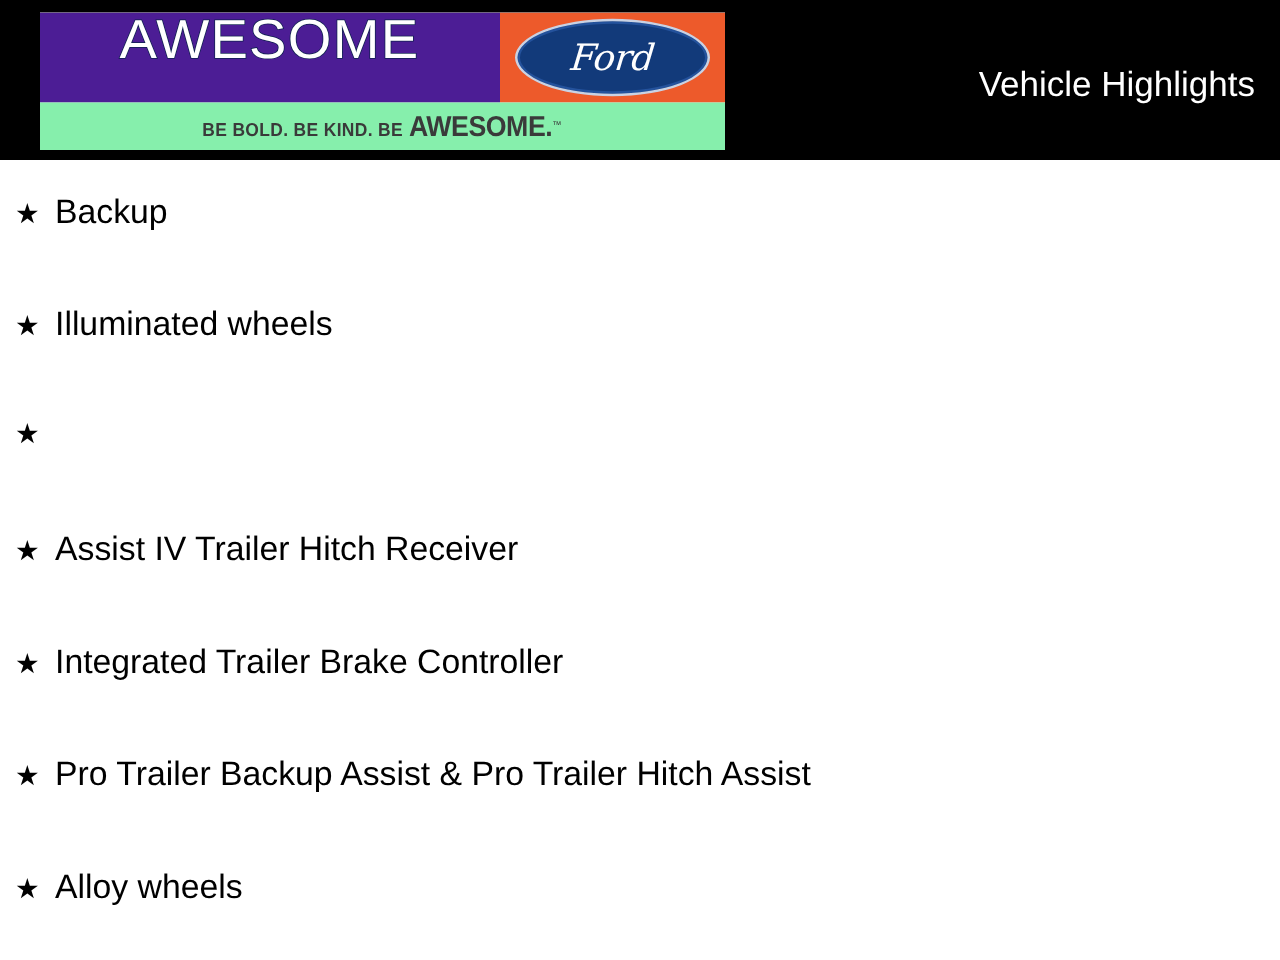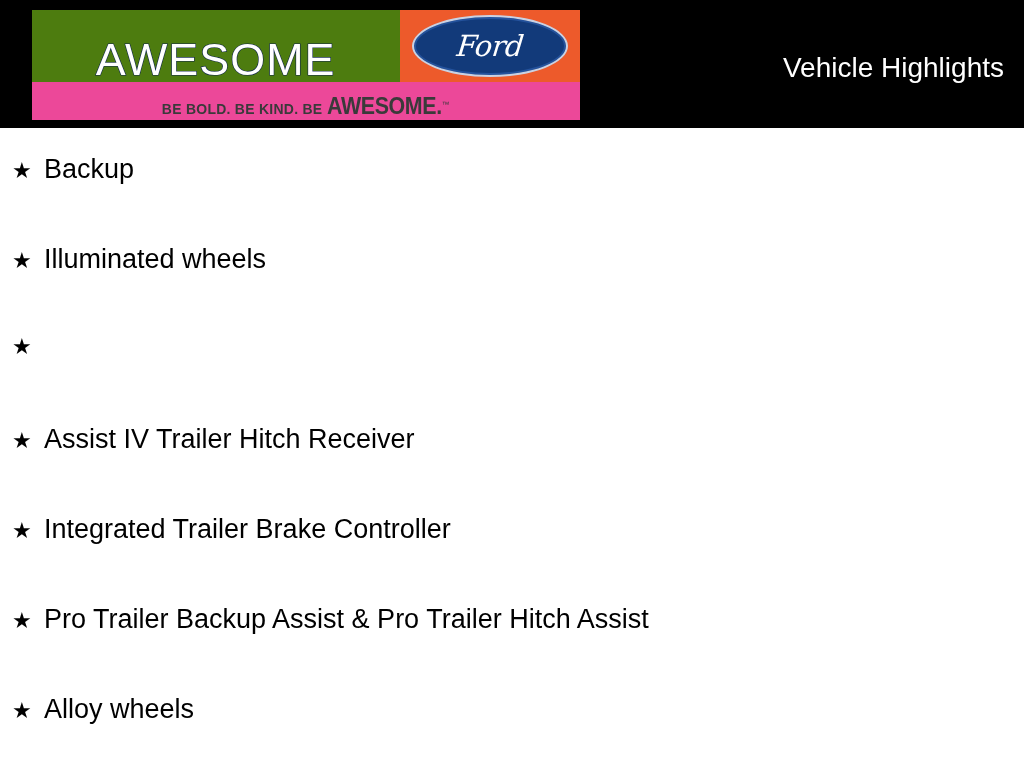--- a/index.html
+++ b/index.html
@@ -35,23 +35,23 @@
     flex-direction: column;
     overflow: hidden;
   }
   .logo-top {
     display: flex;
     height: 72px;
     width: 100%;
   }
   .logo-awesome {
     flex: 0 0 368px;
-    background: #4d7c0f;
-    display: flex;
-    align-items: flex-end;
+    background: #4c1d95;
+    display: flex;
+    align-items: flex-start;
     justify-content: center;
     overflow: hidden;
   }
   .logo-awesome-text {
     font-family: "Liberation Sans", sans-serif;
     font-size: 44px;
     letter-spacing: 1px;
     font-weight: 400;
     color: #ffffff;
     -webkit-text-stroke: 1.2px #0d224d;
@@ -82,23 +82,23 @@
     font-family: "DejaVu Serif", serif;
     font-style: italic;
     font-size: 29px;
     color: #ffffff;
     line-height: 1;
     letter-spacing: -0.5px;
     transform: skewX(-6deg);
   }
   .logo-bottom {
     flex: 1 1 auto;
-    background: #ec4899;
-    display: flex;
-    align-items: flex-end;
+    background: #86efac;
+    display: flex;
+    align-items: center;
     justify-content: center;
     position: relative;
   }
   .tagline {
     font-family: "Liberation Sans", sans-serif;
     font-size: 17px;
     color: #3a3a3a;
     letter-spacing: 0.3px;
     white-space: nowrap;
     transform: scaleX(0.93);

